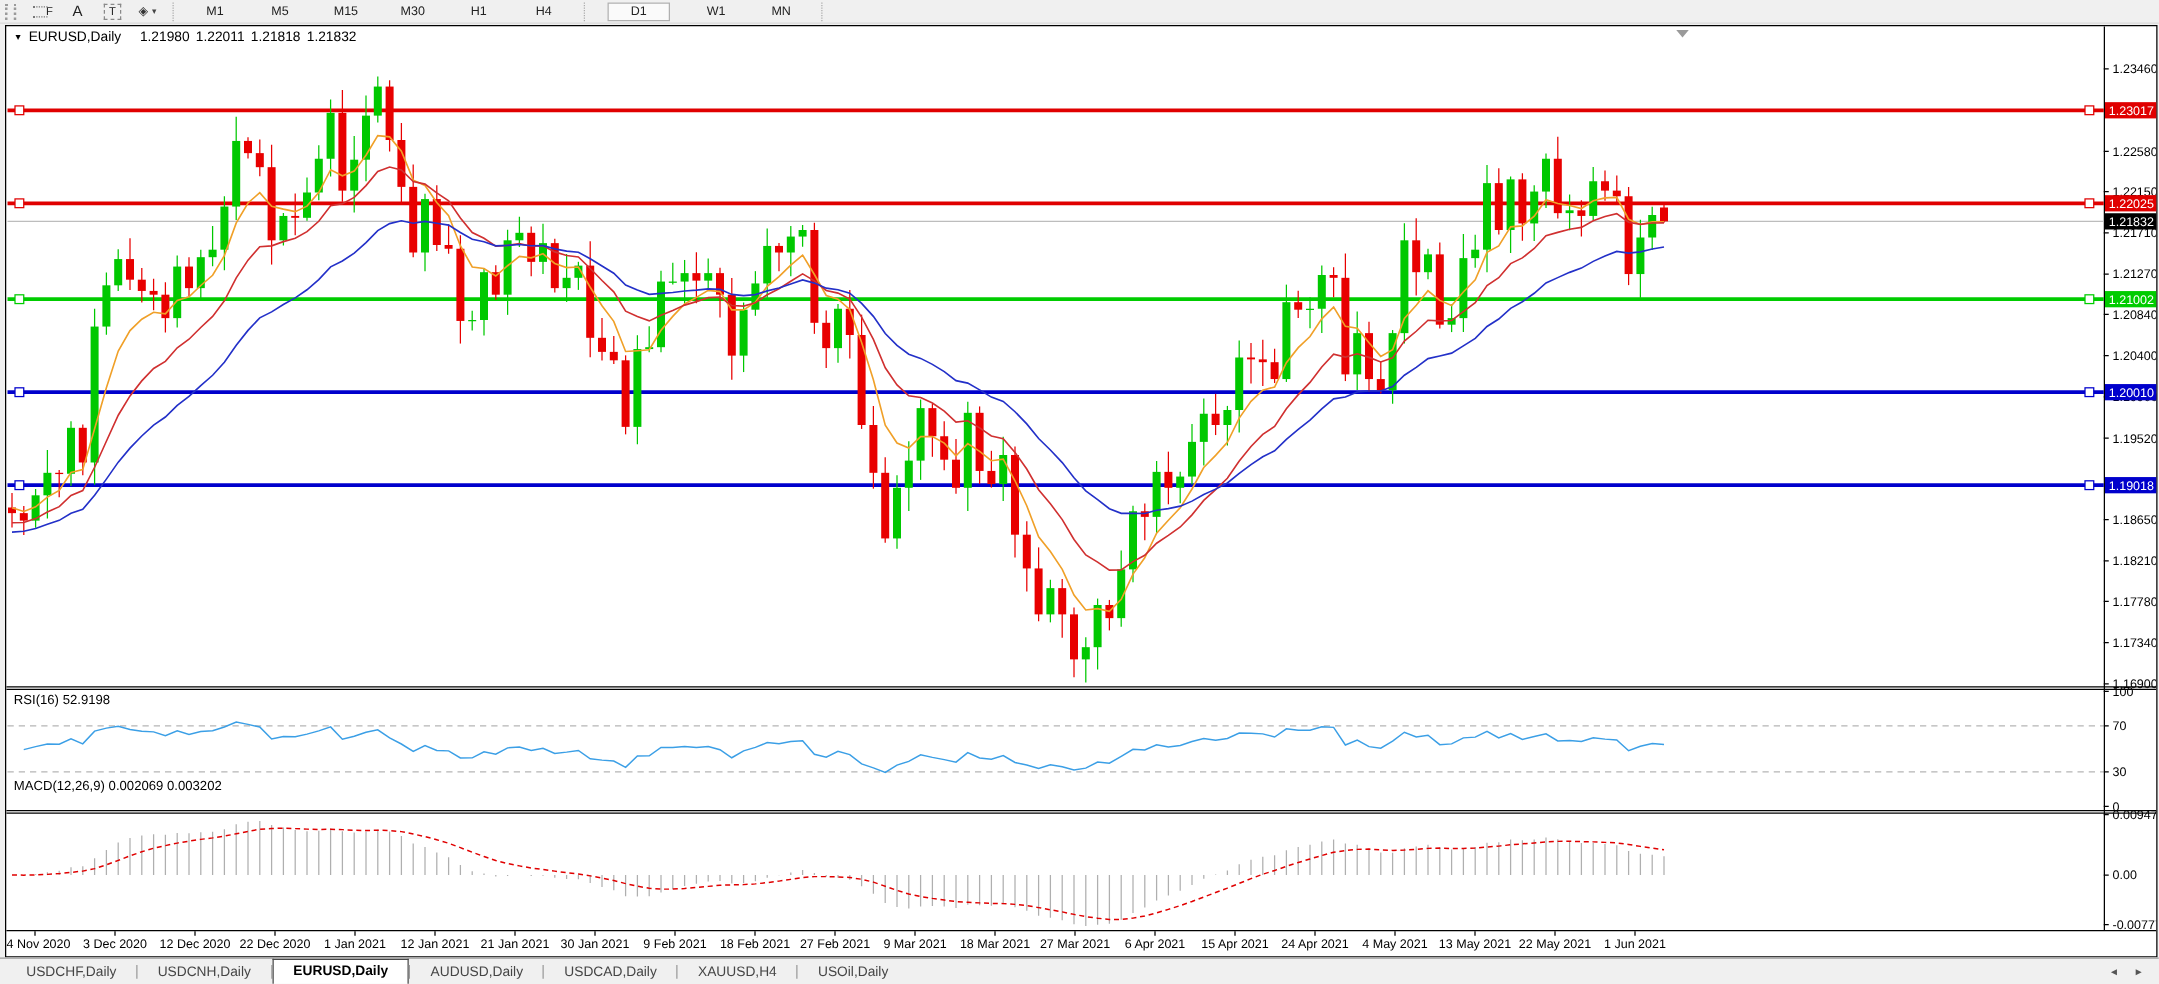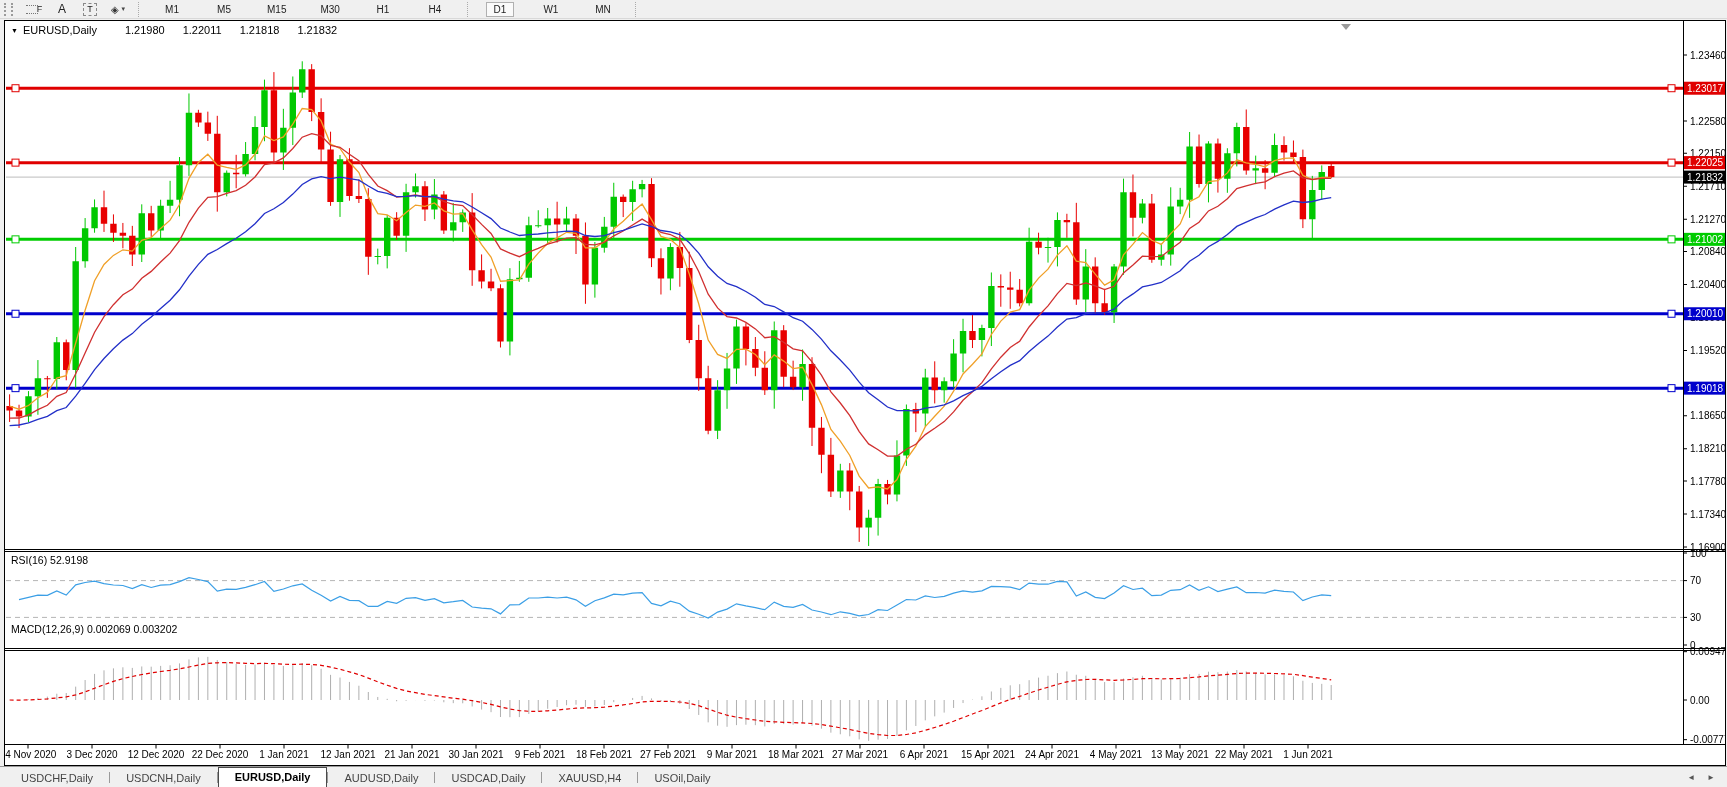--- a/index.html
+++ b/index.html
@@ -18,35 +18,35 @@
   .tools,.tfs{display:flex;align-items:center;}
   .tool-btn{height:16px;min-width:22px;display:flex;align-items:center;justify-content:center;color:#333;margin:0 3px;position:relative;cursor:default;}
   .tool-fibonacci-tool span:first-child{font-size:9px;padding-left:11px;color:#222;}
   .tool-fibonacci-tool::before{content:"";position:absolute;left:3px;top:4px;width:12px;height:7px;border-top:1px dotted #777;border-bottom:1px dotted #777;}
   .tool-text-tool span{font-size:12px;color:#222;}
   .tool-text-label-tool span{font-size:9px;border:1px dashed #8a8a8a;padding:0 3px;line-height:11px;color:#222;}
   .tool-arrow-tools span:first-child{font-size:10px;color:#333;}
   .caret{font-size:7px;margin-left:3px;color:#444;}
   .vsep{width:1px;height:15px;border-left:1px dotted #ababab;margin:0 6px;}
   .tf{min-width:18px;text-align:center;font-size:10px;color:#222;padding:2px 6px;margin:0 11px;cursor:default;}
-  .tf.active{background:#fafafa;border:1px solid #b0b0b0;padding:1px 4px;}
+  .tf.active{background:#fafafa;border:1px solid #b0b0b0;padding:1px 15px;}
   
   .chart-window{
     position:absolute;top:20px;left:4px;width:1720px;height:744px;
     background:#fff;border:1px solid #000;
   }
   #chart-svg{position:absolute;top:0;left:0;}
   #chart-svg text{font-family:"Liberation Sans",sans-serif;}
   .chart-title{
     position:absolute;top:3px;left:6px;font-size:11px;color:#000;
     display:flex;align-items:center;pointer-events:none;white-space:pre;
   }
   .chart-title .tri{font-size:7px;margin-right:5px;}
   .chart-title .sym{margin-right:10px;}
-  .chart-title .q{margin-left:18px;}
+  .chart-title .q{margin-left:5px;}
   .pane-label{position:absolute;left:6px;font-size:10.5px;color:#000;pointer-events:none;white-space:pre;}
   .rsi-label{top:533px;}
   .macd-label{top:602px;}
   
   .tabbar{
     position:absolute;left:0;top:766px;width:100%;height:21px;
     background:#f0f0f0;border-top:1px solid #9a9a9a;
     display:flex;align-items:flex-end;padding-left:5px;box-sizing:border-box;
   }
   .tab{height:17px;line-height:17px;padding:0 16px;font-size:11px;color:#454545;cursor:default;}

